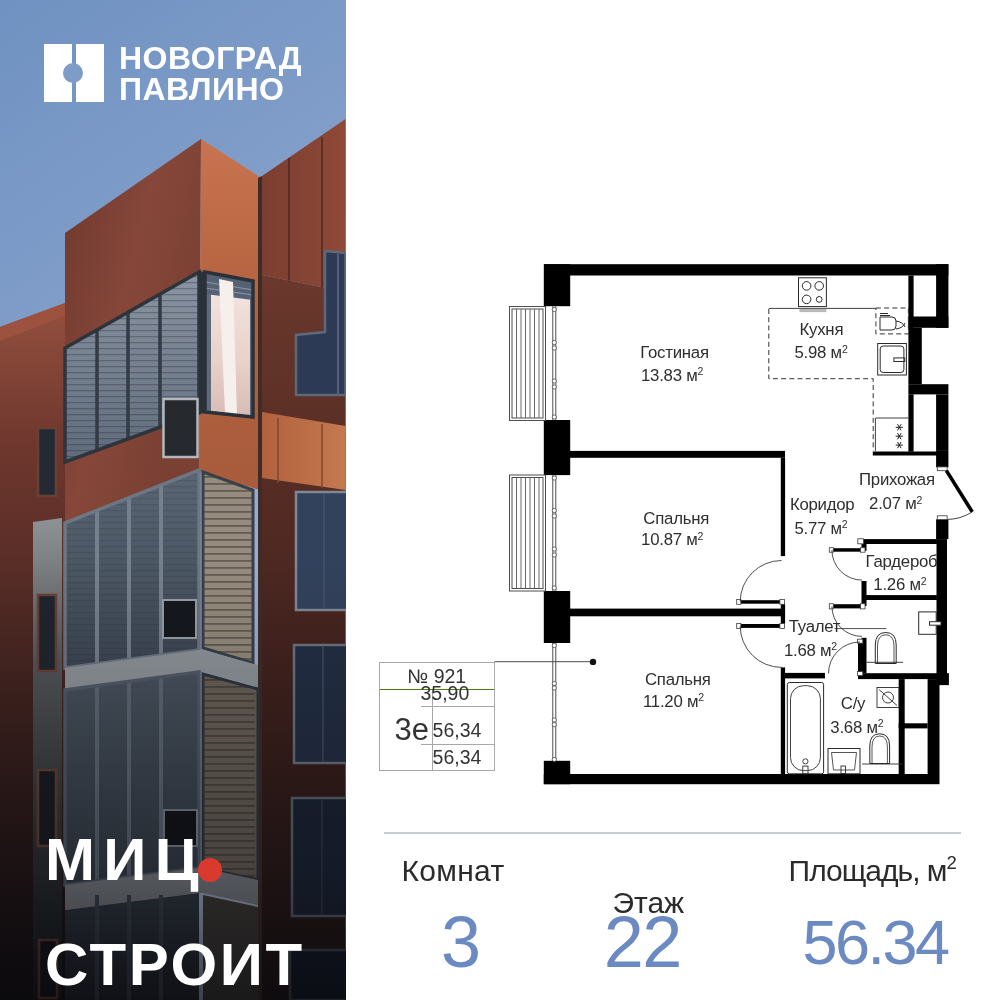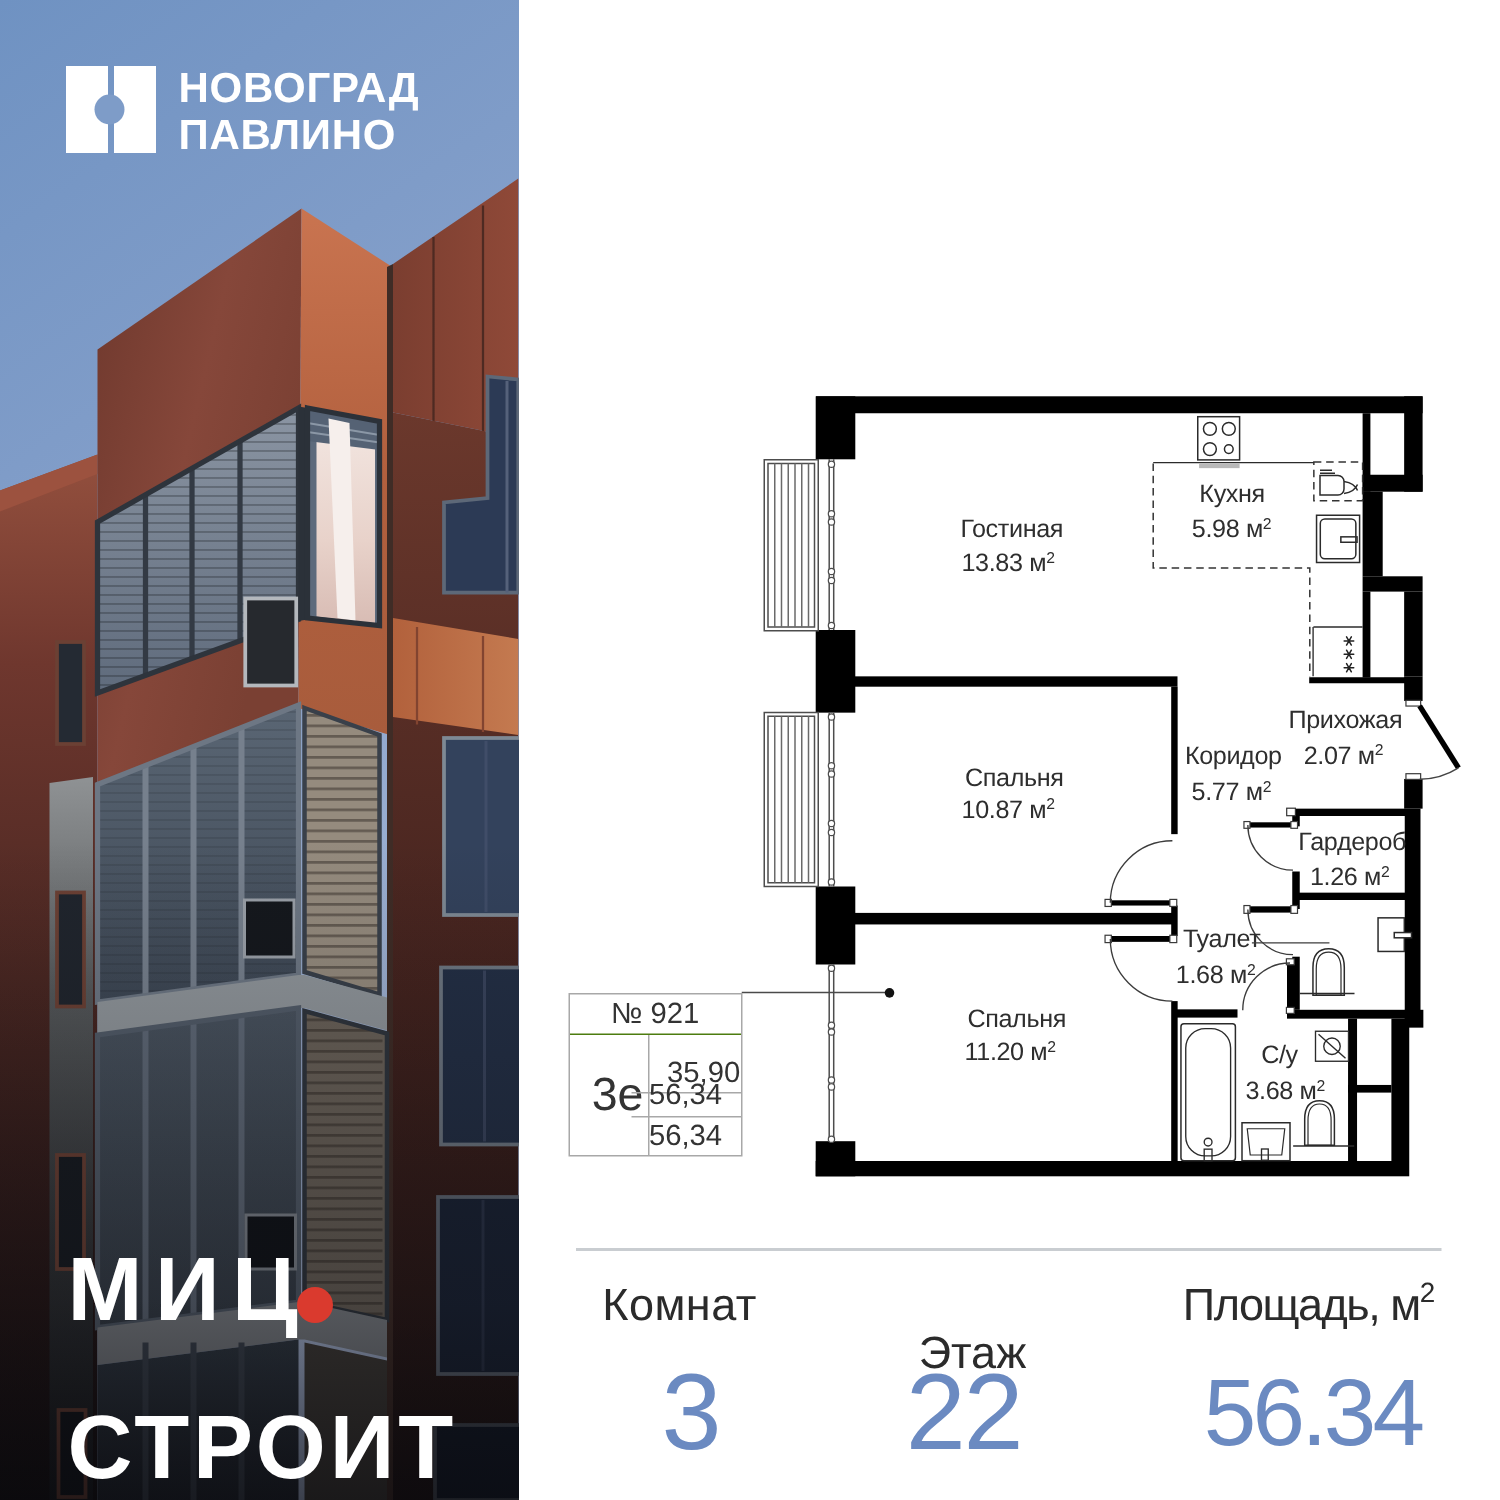--- a/index.html
+++ b/index.html
@@ -216,21 +216,21 @@
 
 <rect x="0" y="560" width="352" height="440" fill="url(#vign)"></rect>
 </svg>
 </div>
 
 <div class="abs" style="left:43.5px;top:44.3px;width:60.5px;height:58.2px;">
   <div class="abs" style="left:0;top:0;width:28.3px;height:58.2px;background:#fff;"></div>
   <div class="abs" style="left:32.1px;top:0;width:28.4px;height:58.2px;background:#fff;"></div>
   <div class="abs" style="left:19.2px;top:19px;width:20px;height:20px;border-radius:50%;background:#7e9cc8;"></div>
 </div>
-<div class="abs" style="left:119px;top:43px;color:#fff;font-size:28px;line-height:31px;font-weight:bold;letter-spacing:0.5px;">НОВОГРАД<br>ПАВЛИНО</div>
+<div class="abs" style="left:119px;top:43px;color:#fff;font-size:32px;line-height:31px;font-weight:bold;letter-spacing:0.5px;">НОВОГРАД<br>ПАВЛИНО</div>
 
 <div class="abs" style="left:45px;top:830px;color:#fff;font-size:60px;line-height:60px;font-weight:bold;letter-spacing:8.3px;">МИЦ</div>
 <div class="abs" style="left:198px;top:857.5px;width:24px;height:24px;border-radius:50%;background:#da3a2e;"></div>
 <div class="abs" style="left:45px;top:898.5px;color:#fff;font-size:60px;line-height:60px;font-weight:bold;letter-spacing:2.6px;margin-top:36px;">СТРОИТ</div>
 
 <svg class="abs" style="left:377px;top:255px;" width="603" height="545" viewBox="377 255 603 545">
 <g fill="#000000">
 
   <rect x="544" y="264.2" width="404.4" height="11.3"></rect>
   <rect x="543.8" y="264.2" width="26.4" height="42"></rect>
@@ -435,21 +435,21 @@
   <text x="673.4" y="706.5">11.20 м<tspan dy="-5.5" font-size="10.5">2</tspan></text>
   <text x="853" y="708.5">С/у</text>
   <text x="856.8" y="732.5">3.68 м<tspan dy="-5.5" font-size="10.5">2</tspan></text>
 </g>
 <line x1="834.6" y1="628.6" x2="886.3" y2="628.6" stroke="#3c3c3c" stroke-width="0.9"></line>
 </svg>
 
 <div class="abs" style="left:379px;top:661.5px;width:115.5px;height:109.5px;border:1px solid #a8a8a8;box-sizing:border-box;color:#333;">
   <div class="abs" style="left:0;top:0;width:100%;height:27px;border-bottom:1px solid #4d7c0f;box-sizing:border-box;text-align:center;font-size:19.5px;line-height:26px;">№ 921</div>
   <div class="abs" style="left:12px;top:27px;width:40.5px;height:80.5px;border-right:1px solid #a8a8a8;box-sizing:border-box;text-align:center;font-size:31px;line-height:80px;">3е</div>
-  <div class="abs" style="left:40.5px;top:39px;width:73px;height:27.5px;border-bottom:1px solid #a8a8a8;box-sizing:border-box;text-align:right;font-size:19.5px;line-height:27px;">35,90</div>
+  <div class="abs" style="left:40.5px;top:17px;width:73px;height:27.5px;border-bottom:1px solid #a8a8a8;box-sizing:border-box;text-align:left;font-size:19.5px;line-height:27px;">35,90</div>
   <div class="abs" style="left:40.5px;top:54.5px;width:73px;height:27.5px;border-bottom:1px solid #a8a8a8;box-sizing:border-box;text-align:center;font-size:19.5px;line-height:27px;">56,34</div>
   <div class="abs" style="left:40.5px;top:82px;width:73px;height:25.5px;text-align:center;font-size:19.5px;line-height:25px;">56,34</div>
 </div>
 
 <div class="abs" style="left:384px;top:832px;width:576.5px;height:2px;background:#c9cdd1;"></div>
 <div class="abs" style="left:453px;top:856px;transform:translateX(-50%);font-size:30px;line-height:29px;letter-spacing:0.3px;color:#2b2b2b;">Комнат</div>
 <div class="abs" style="left:648.3px;top:856px;transform:translateX(-50%);font-size:30px;line-height:29px;color:#2b2b2b;margin-top:32px;">Этаж</div>
 <div class="abs" style="left:872.2px;top:856px;transform:translateX(-50%);font-size:30px;line-height:29px;letter-spacing:-1px;color:#2b2b2b;white-space:nowrap;">Площадь, м<span style="font-size:0.62em;position:relative;top:-0.62em;">2</span></div>
 <div class="abs" style="left:460.5px;top:906px;transform:translateX(-50%);font-size:72px;line-height:72px;letter-spacing:-1px;color:#6b8ac1;">3</div>
 <div class="abs" style="left:642.3px;top:906px;transform:translateX(-50%);font-size:72px;line-height:72px;letter-spacing:-1.5px;color:#6b8ac1;">22</div>

